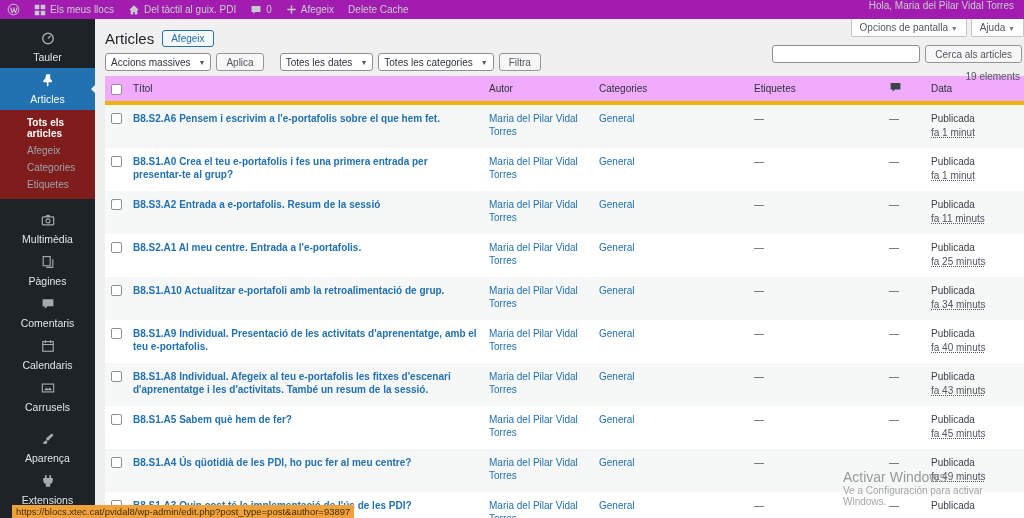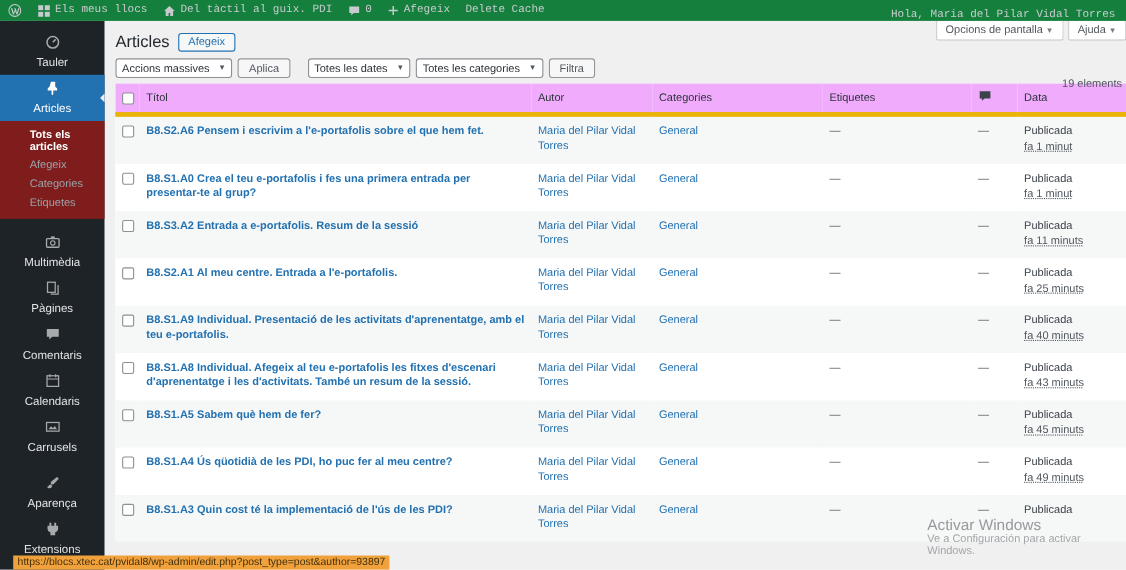--- a/index.html
+++ b/index.html
@@ -1,21 +1,21 @@
 <!DOCTYPE html>
 <html><head>
 <meta charset="utf-8">
 <style>
   * { margin:0; padding:0; box-sizing:border-box; }
   html,body { width:1024px; height:518px; overflow:hidden; }
   body { font-family:"Liberation Sans","DejaVu Sans",sans-serif; background:#f0f0f1; position:relative; font-size:10.5px; color:#3c434a; }
   a { text-decoration:none; }
 
   
-  .admin-bar { position:absolute; top:0; left:0; width:1024px; height:19px; background:#15803d; color:#c8cbce; display:flex; align-items:flex-end; font-size:10px; z-index:20;font-family:Liberation Mono, monospace; }
+  .admin-bar { position:absolute; top:0; left:0; width:1024px; height:19px; background:#a21caf; color:#c8cbce; display:flex; align-items:flex-start; font-size:10px; z-index:20; }
   .ab-item { display:flex; align-items:center; gap:4px; padding:0 7px; height:19px; cursor:pointer; }
   .ab-item svg { display:block; }
   .ab-right { margin-left:auto; padding-right:10px; color:#c8cbce; }
 
   
   .sidebar { position:absolute; top:19px; left:0; width:95px; height:499px; background:#1d2327; color:#e2e4e7; z-index:10; padding-top:7px; }
   .sb-item { display:flex; align-items:center; gap:6px; padding:5px 7px; font-size:10.5px; color:#e2e4e7; cursor:pointer; position:relative;flex-direction:column; }
   .sb-item .sb-ico { width:14px; height:14px; color:#a7aaad; flex:0 0 14px; }
   .sb-item.active { background:#2271b1; color:#fff; }
   .sb-item.active .sb-ico { color:#fff; }
@@ -257,20 +257,24 @@
       <span>Totes les dates</span>
       <span class="sel-arrow">▼</span>
     </div>
     <div class="tb-select">
       <span>Totes les categories</span>
       <span class="sel-arrow">▼</span>
     </div>
     <button class="tb-btn">Filtra</button>
   </div>
 
+  <div class="search-box">
+    <input class="search-input" type="text" placeholder="" style="">
+    <button class="tb-btn">Cerca als articles</button>
+  </div>
   <div class="count-note">19 elements</div>
 
   <table class="posts">
     <colgroup>
       <col style="width:22px">
         <col style="width:356px">
         <col style="width:110px">
         <col style="width:155px">
         <col style="width:135px">
         <col style="width:42px">
@@ -323,20 +327,29 @@
           <td><input type="checkbox" class="cb" style=""></td>
           <td><a class="title-link">B8.S2.A1 Al meu centre. Entrada a l'e-portafolis.</a></td>
           <td><a class="author-link">Maria del Pilar Vidal Torres</a></td>
           <td><a class="cat-link">General</a></td>
           <td class="dash">—</td>
           <td class="dash">—</td>
           <td><div class="status-txt">Publicada</div><a class="date-link">fa 25 minuts</a></td>
         </tr>
         <tr class="post-row">
           <td><input type="checkbox" class="cb" style=""></td>
+          <td><a class="title-link">B8.S1.A10 Actualitzar e-portafoli amb la retroalimentació de grup.</a></td>
+          <td><a class="author-link">Maria del Pilar Vidal Torres</a></td>
+          <td><a class="cat-link">General</a></td>
+          <td class="dash">—</td>
+          <td class="dash">—</td>
+          <td><div class="status-txt">Publicada</div><a class="date-link">fa 34 minuts</a></td>
+        </tr>
+        <tr class="post-row">
+          <td><input type="checkbox" class="cb" style=""></td>
           <td><a class="title-link">B8.S1.A9 Individual. Presentació de les activitats d'aprenentatge, amb el teu e-portafolis.</a></td>
           <td><a class="author-link">Maria del Pilar Vidal Torres</a></td>
           <td><a class="cat-link">General</a></td>
           <td class="dash">—</td>
           <td class="dash">—</td>
           <td><div class="status-txt">Publicada</div><a class="date-link">fa 40 minuts</a></td>
         </tr>
         <tr class="post-row">
           <td><input type="checkbox" class="cb" style=""></td>
           <td><a class="title-link">B8.S1.A8 Individual. Afegeix al teu e-portafolis les fitxes d'escenari d'aprenentatge i les d'activitats. També un resum de la sessió.</a></td>

